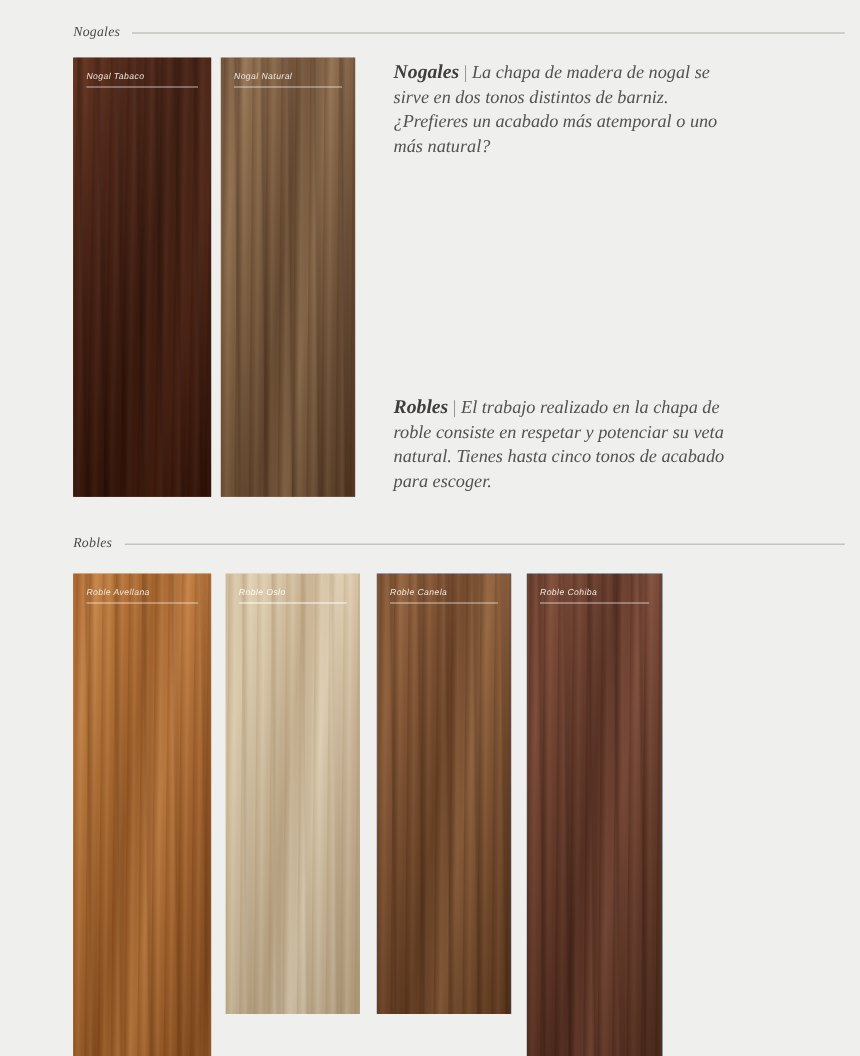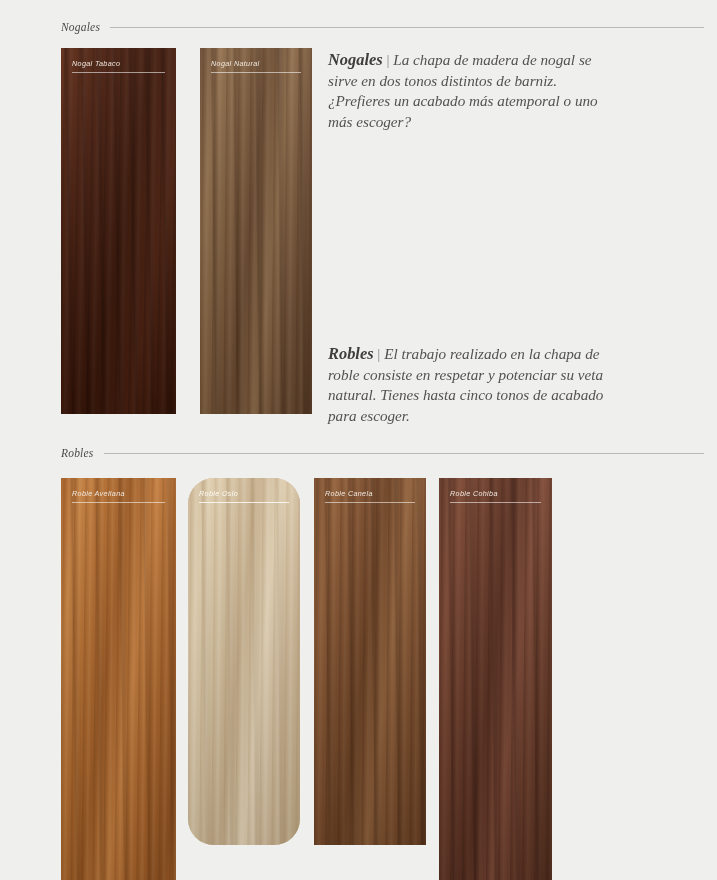--- a/index.html
+++ b/index.html
@@ -88,21 +88,21 @@
   }
   .textblock b {
     font-weight: bold;
     font-style: italic;
     font-size: 16.4px;
     color: #3f3e3b;
   }
   .textblock .sep { color: #8e8d89; font-style: normal; }
 
   #text-nogales { left: 304px; top: 50px; width: 290px; }
-  #text-robles  { left: 304px; top: 344px; width: 296px; }
+  #text-robles  { left: 304px; top: 329px; width: 296px; }
 </style>
 </head>
 <body>
 
 <div class="page">
 
   <div class="section-header" id="header-nogales">
     <span class="label">Nogales</span>
     <span class="rule"></span>
   </div>
@@ -117,41 +117,41 @@
           rgba(255,255,255,0.04) 10px, rgba(0,0,0,0.00) 14px),
         repeating-linear-gradient(89deg,
           rgba(0,0,0,0.00) 0px, rgba(0,0,0,0.00) 9px,
           rgba(30,8,2,0.30) 11px, rgba(0,0,0,0.00) 16px),
         linear-gradient(100deg, #5d2a15 0%, #471d0e 28%, #3c1709 52%, #4f2211 74%, #3a1608 100%);
     "></div>
     <div class="name">Nogal Tabaco</div>
     <div class="underline"></div>
   </div>
 
-  <div class="swatch" id="sw-nogal-natural" style="left:176px; top:48px; width:112px; height:366px; background:#7b5a3f;">
+  <div class="swatch" id="sw-nogal-natural" style="left:160px; top:48px; width:112px; height:366px; background:#7b5a3f;">
     <div class="grain" style="
       background:
         linear-gradient(180deg, rgba(255,255,255,0.05), rgba(0,0,0,0.12)),
         repeating-linear-gradient(90.5deg,
           rgba(0,0,0,0.00) 0px, rgba(0,0,0,0.00) 2px,
           rgba(55,30,14,0.22) 3px, rgba(0,0,0,0.00) 6px,
           rgba(255,235,205,0.07) 8px, rgba(0,0,0,0.00) 12px),
         repeating-linear-gradient(89.4deg,
           rgba(0,0,0,0.00) 0px, rgba(0,0,0,0.00) 14px,
           rgba(40,20,8,0.25) 16px, rgba(0,0,0,0.00) 22px),
         linear-gradient(96deg, #6b4b33 0%, #8d6b49 14%, #7d5c3d 30%, #6a4a30 46%, #8a6847 62%, #6e4e34 80%, #5c3e28 100%);
     "></div>
     <div class="name">Nogal Natural</div>
     <div class="underline"></div>
   </div>
 
   <div class="textblock" id="text-nogales">
     <b>Nogales</b>
     <span class="sep">|</span>
-    <span>La chapa de madera de nogal se sirve en dos tonos distintos de barniz. ¿Prefieres un acabado más atemporal o uno más escoger?</span>
+    <span>La chapa de madera de nogal se sirve en dos tonos distintos de barniz. ¿Prefieres un acabado más atemporal o uno más natural?</span>
   </div>
 
   <div class="textblock" id="text-robles">
     <b>Robles</b>
     <span class="sep">|</span>
     <span>El trabajo realizado en la chapa de roble consiste en respetar y potenciar su veta natural. Tienes hasta cinco tonos de acabado para escoger.</span>
   </div>
 
   <div class="section-header" id="header-robles">
     <span class="label">Robles</span>
@@ -168,21 +168,21 @@
           rgba(255,220,170,0.10) 8px, rgba(0,0,0,0.00) 11px),
         repeating-linear-gradient(89.2deg,
           rgba(0,0,0,0.00) 0px, rgba(0,0,0,0.00) 15px,
           rgba(80,38,8,0.22) 17px, rgba(0,0,0,0.00) 24px),
         linear-gradient(97deg, #a85f27 0%, #c07b3b 12%, #b06a2d 26%, #9d5a23 40%, #bf7839 56%, #a66128 72%, #8f5020 88%, #b36c2f 100%);
     "></div>
     <div class="name">Roble Avellana</div>
     <div class="underline"></div>
   </div>
 
-  <div class="swatch" id="sw-roble-oslo" style="left:164px; top:478px; width:112px; height:367px; background:#d6c3a3;border-radius:26px;">
+  <div class="swatch" id="sw-roble-oslo" style="left:164px; top:478px; width:112px; height:367px; background:#d6c3a3;">
     <div class="grain" style="
       background:
         linear-gradient(180deg, rgba(255,255,255,0.06), rgba(0,0,0,0.10)),
         repeating-linear-gradient(90.5deg,
           rgba(0,0,0,0.00) 0px, rgba(0,0,0,0.00) 2px,
           rgba(150,120,80,0.18) 3px, rgba(0,0,0,0.00) 6px,
           rgba(255,248,232,0.16) 8px, rgba(0,0,0,0.00) 12px),
         repeating-linear-gradient(89.4deg,
           rgba(0,0,0,0.00) 0px, rgba(0,0,0,0.00) 16px,
           rgba(140,110,72,0.20) 18px, rgba(0,0,0,0.00) 25px),

